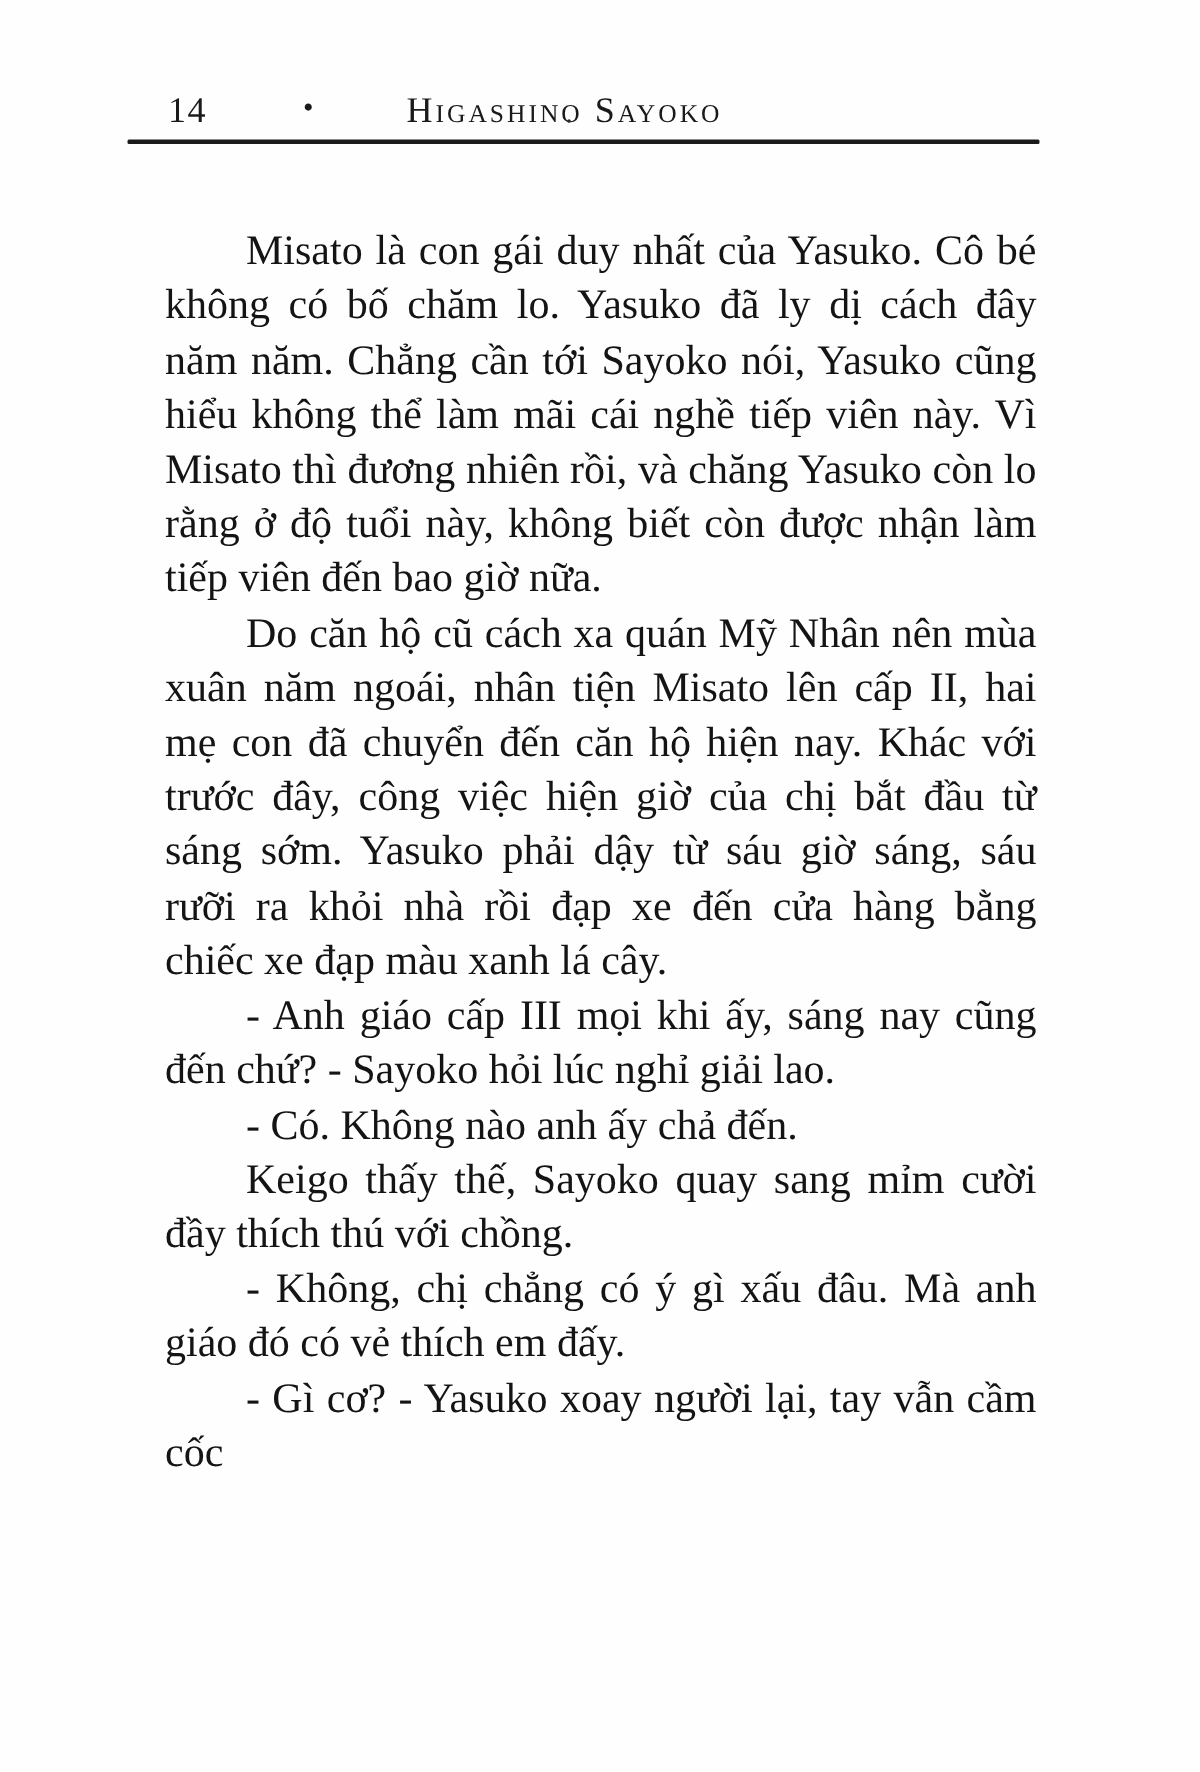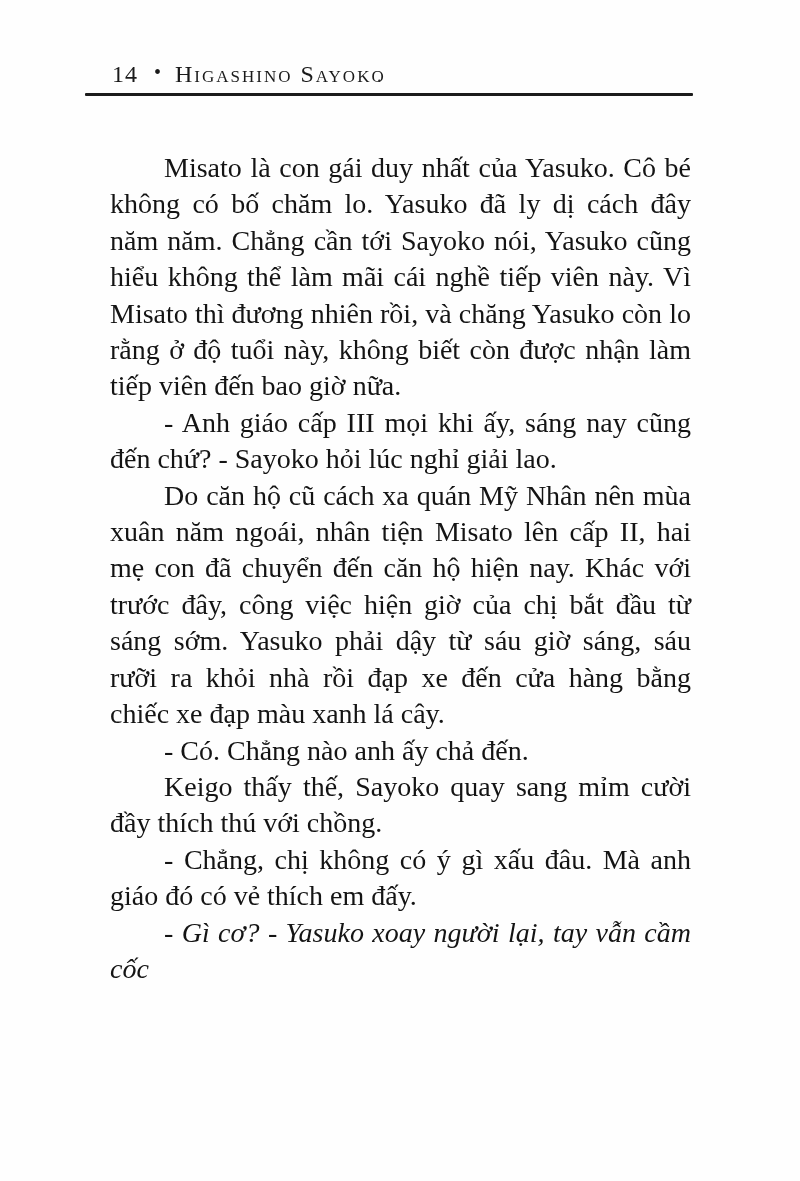--- a/index.html
+++ b/index.html
@@ -18,20 +18,21 @@
   }
   .running-header {
     position: absolute;
     left: 112px;
     top: 61px;
     display: flex;
     align-items: flex-start;
     font-size: 24px;
     color: #1a1a1a;
     white-space: nowrap;
+    gap: 48px;
   }
   .page-number {
     letter-spacing: 1px;
   }
   .header-bullet {
     font-size: 20px;
     margin: 0 14px 0 16px;
   }
   .running-head {
     font-variant: small-caps;
@@ -63,41 +64,40 @@
     text-align: justify;
     color: #141414;
   }
   .body-text p {
     margin: 0;
     padding: 0;
     text-indent: 54px;
   }
   .body-text p.continued-on-next-page {
     text-align-last: justify;
-    font-style: italic;
   }
 </style>
 </head>
 <body>
 
 <div class="page">
 
   <div class="running-header">
     <span class="page-number">14</span>
     <span class="header-bullet">•</span>
     <span class="running-head">Higashino Sayoko</span>
   </div>
 
   <span class="stray-dot">·</span>
 
   <div class="header-rule"></div>
 
   <div class="body-text">
     <p>Misato là con gái duy nhất của Yasuko. Cô bé không có bố chăm lo. Yasuko đã ly dị cách đây năm năm. Chẳng cần tới Sayoko nói, Yasuko cũng hiểu không thể làm mãi cái nghề tiếp viên này. Vì Misato thì đương nhiên rồi, và chăng Yasuko còn lo rằng ở độ tuổi này, không biết còn được nhận làm tiếp viên đến bao giờ nữa.</p>
+    <p>Do căn hộ cũ cách xa quán Mỹ Nhân nên mùa xuân năm ngoái, nhân tiện Misato lên cấp II, hai mẹ con đã chuyển đến căn hộ hiện nay. Khác với trước đây, công việc hiện giờ của chị bắt đầu từ sáng sớm. Yasuko phải dậy từ sáu giờ sáng, sáu rưỡi ra khỏi nhà rồi đạp xe đến cửa hàng bằng chiếc xe đạp màu xanh lá cây.</p>
     <p>- Anh giáo cấp III mọi khi ấy, sáng nay cũng đến chứ? - Sayoko hỏi lúc nghỉ giải lao.</p>
-    <p>Do căn hộ cũ cách xa quán Mỹ Nhân nên mùa xuân năm ngoái, nhân tiện Misato lên cấp II, hai mẹ con đã chuyển đến căn hộ hiện nay. Khác với trước đây, công việc hiện giờ của chị bắt đầu từ sáng sớm. Yasuko phải dậy từ sáu giờ sáng, sáu rưỡi ra khỏi nhà rồi đạp xe đến cửa hàng bằng chiếc xe đạp màu xanh lá cây.</p>
-    <p>- Có. Chẳng nào anh ấy chả đến.</p>
+    <p>- Có. Không nào anh ấy chả đến.</p>
     <p>Keigo thấy thế, Sayoko quay sang mỉm cười đầy thích thú với chồng.</p>
-    <p>- Chẳng, chị không có ý gì xấu đâu. Mà anh giáo đó có vẻ thích em đấy.</p>
+    <p>- Không, chị chẳng có ý gì xấu đâu. Mà anh giáo đó có vẻ thích em đấy.</p>
     <p class="continued-on-next-page">- Gì cơ? - Yasuko xoay người lại, tay vẫn cầm cốc</p>
   </div>
 
 </div>
 
 </body></html>

